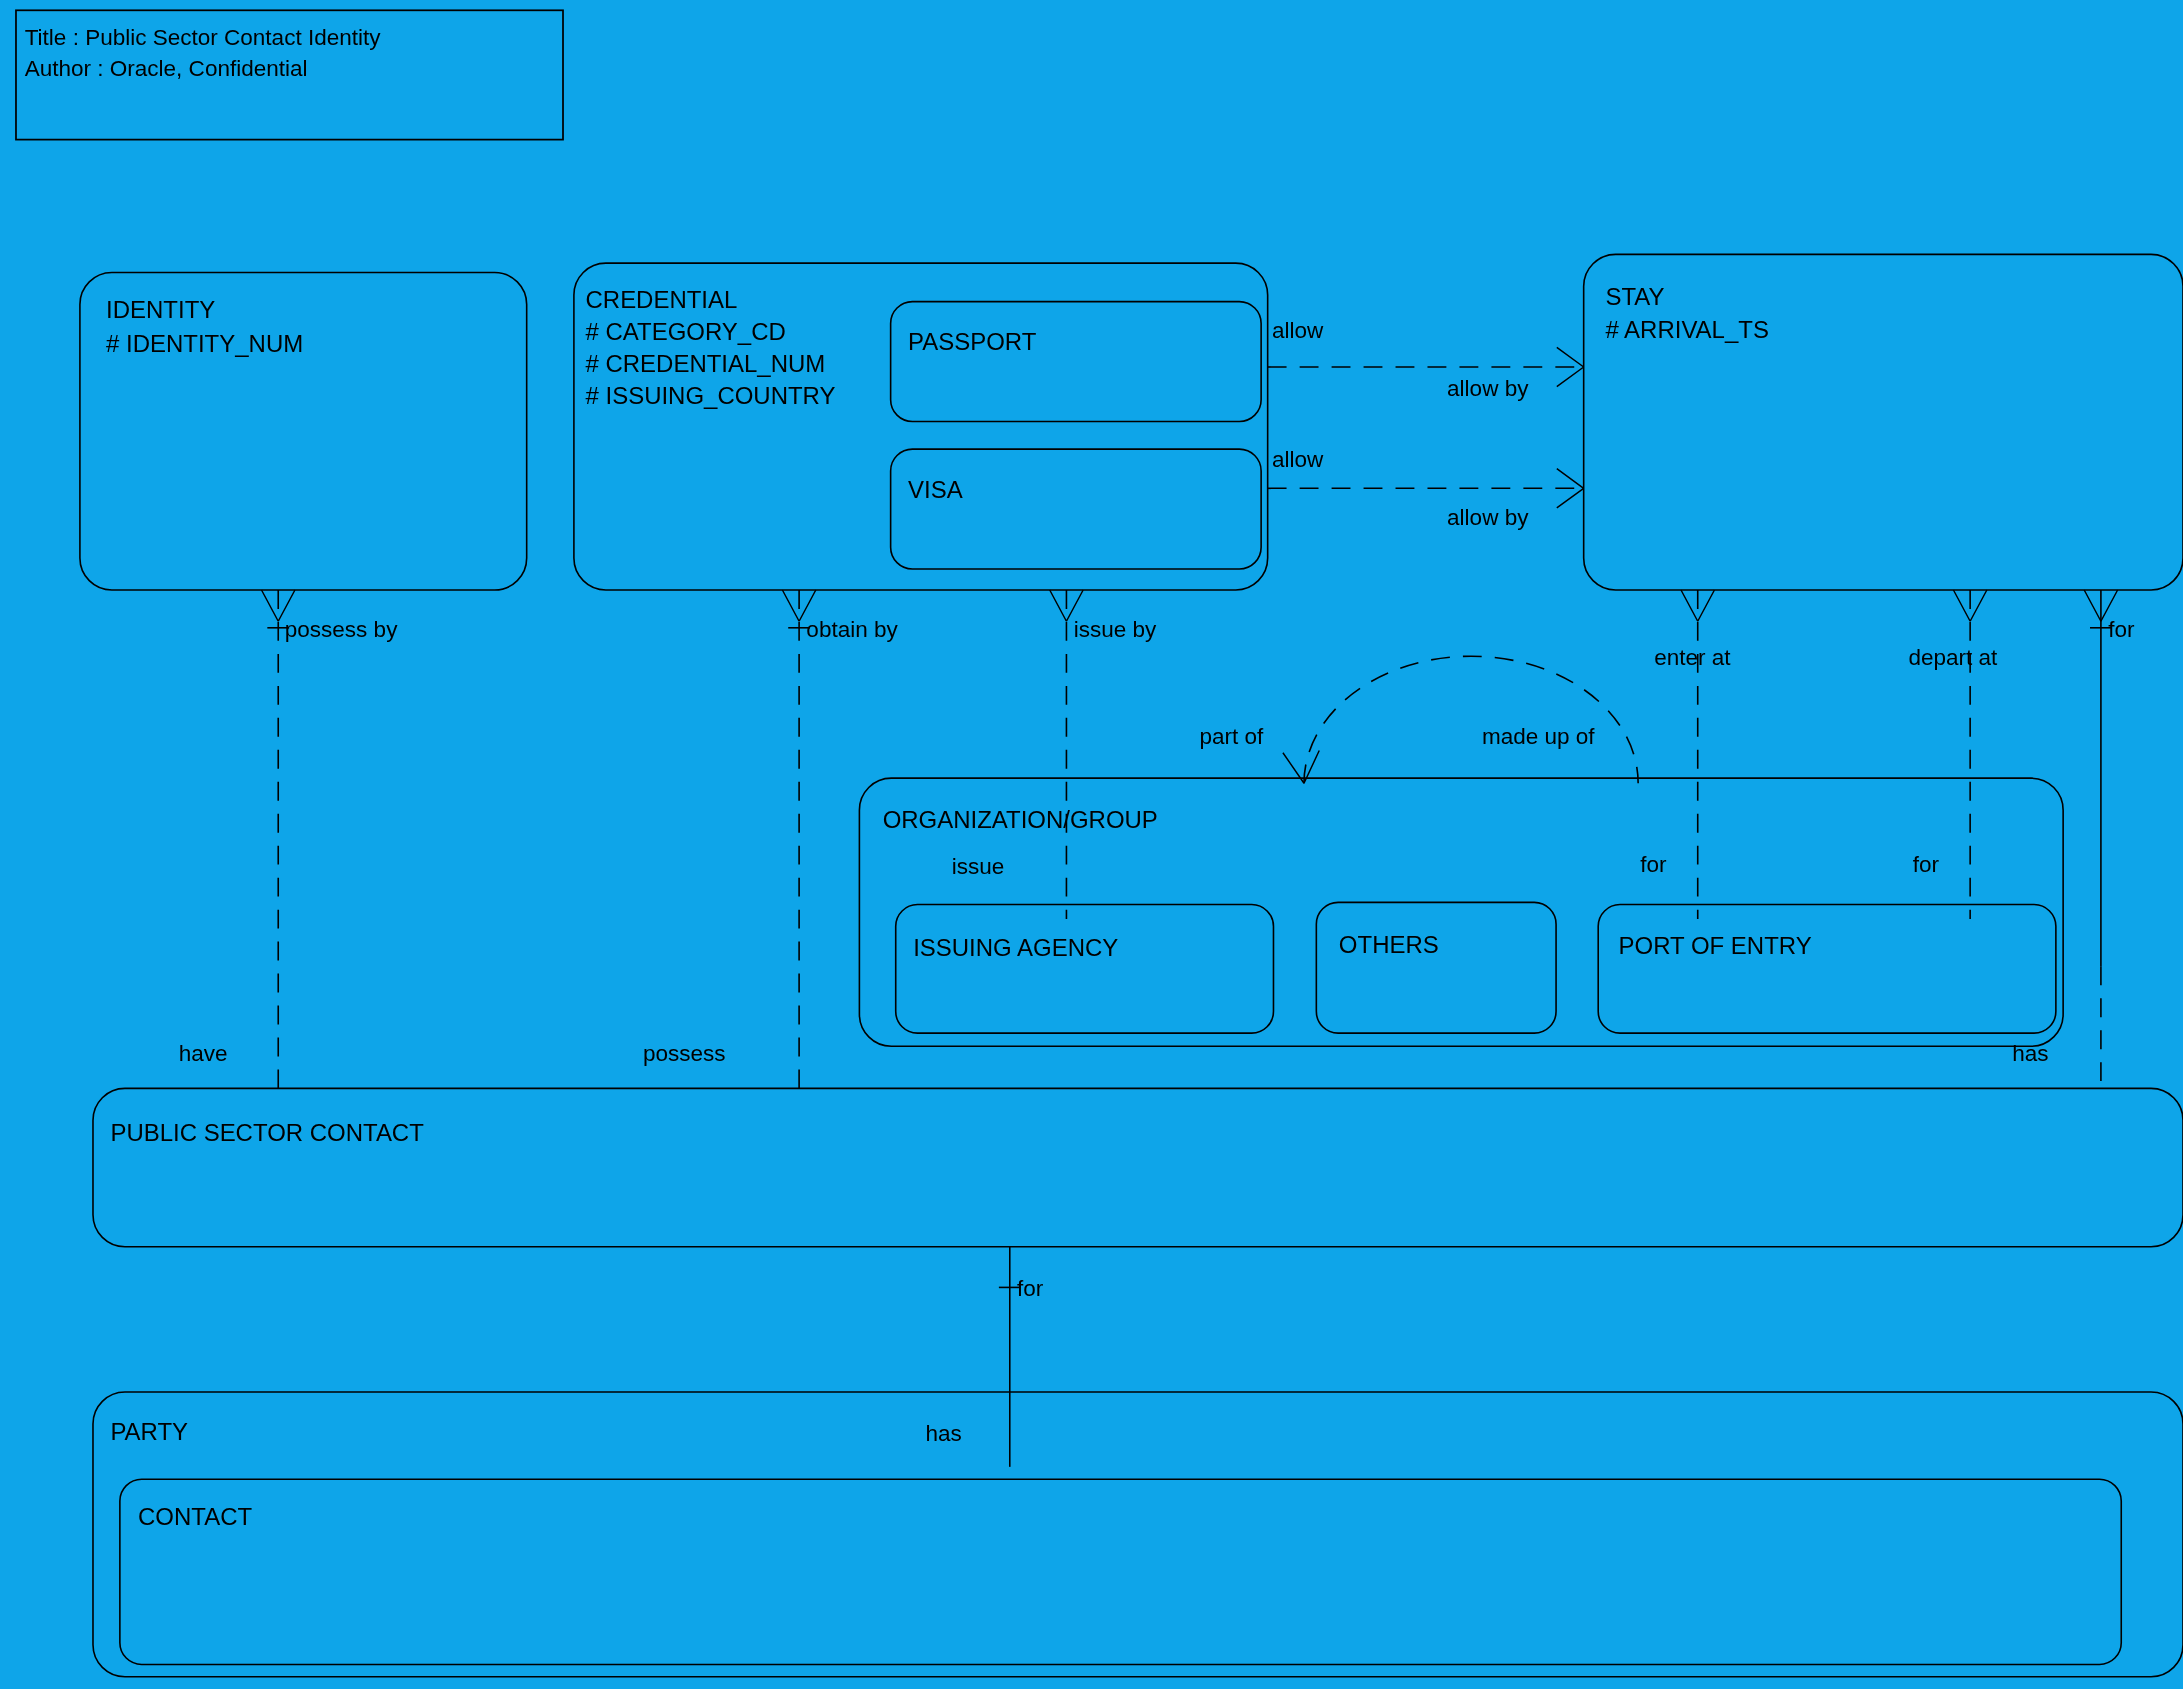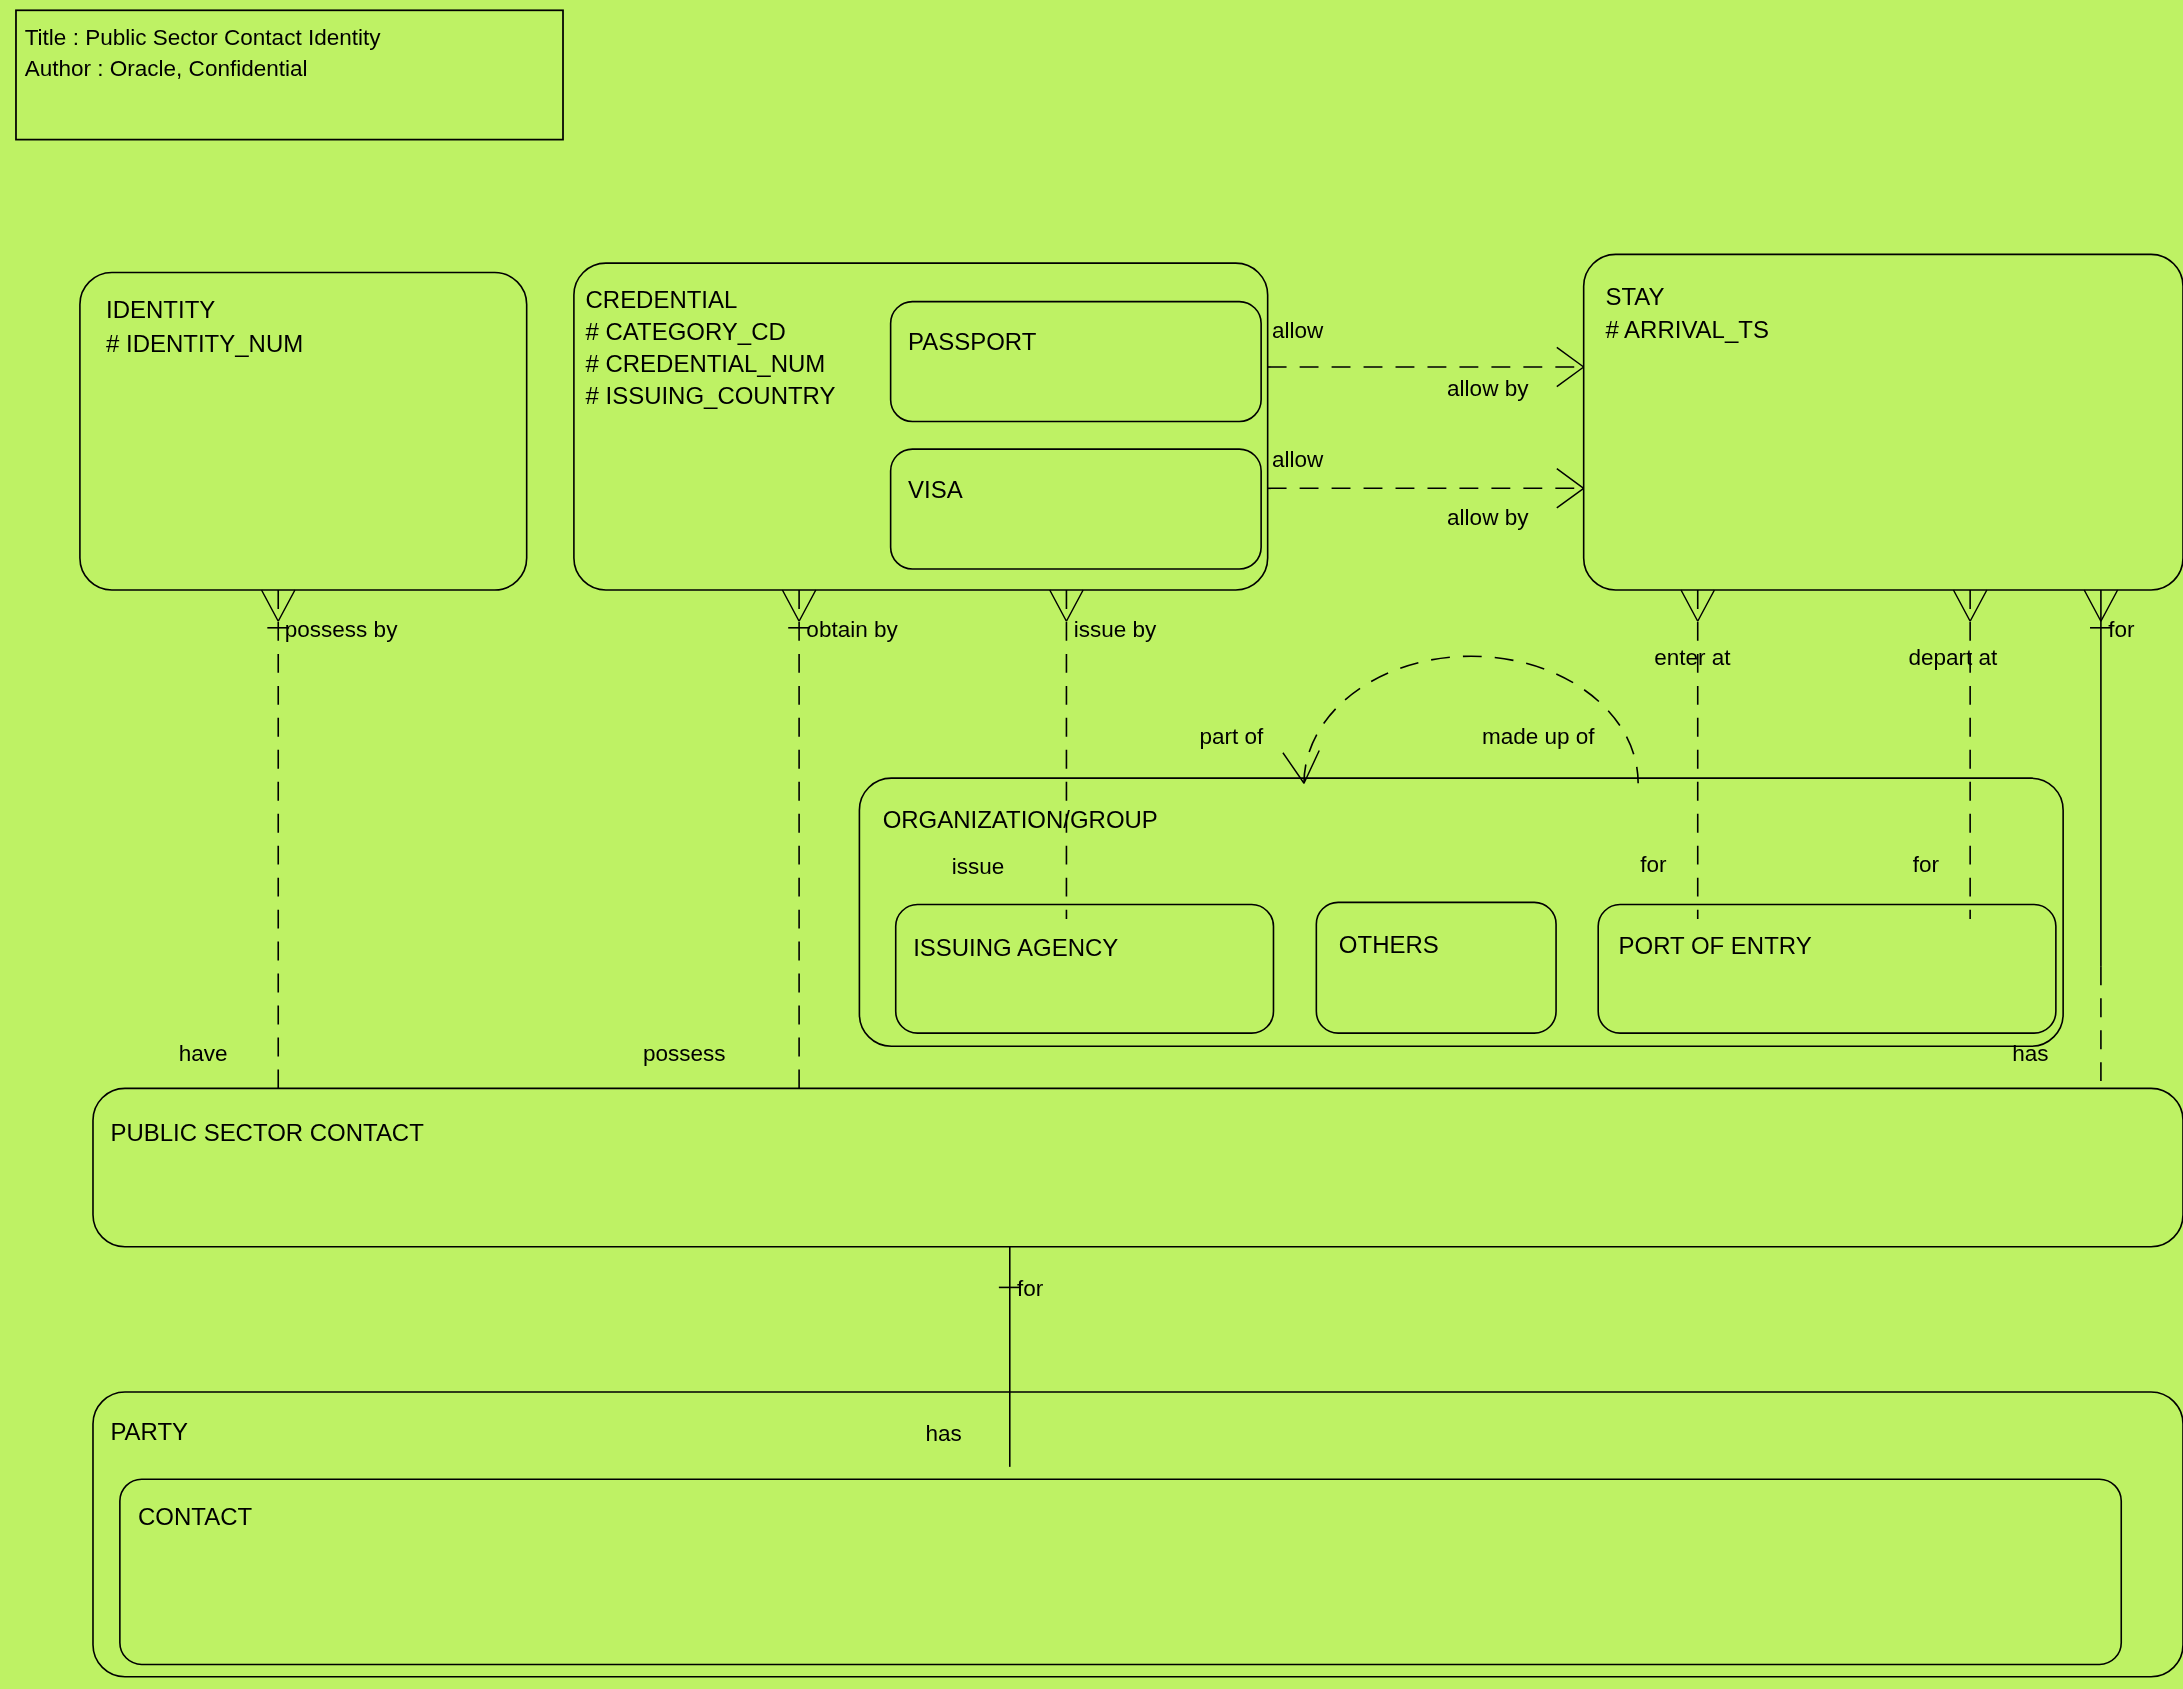--- a/index.html
+++ b/index.html
@@ -4,21 +4,21 @@
 <style>
   html, body {
     margin: 0;
     padding: 0;
     background: #ffffff;
   }
   #root {
     position: relative;
     width: 2183px;
     height: 1690px;
-    background: #bef264;
+    background: #0ea5e9;
     font-family: "Liberation Sans", sans-serif;
   }
   svg#canvas {
     position: absolute;
     top: 0;
     left: 0;
     width: 2183px;
     height: 1690px;
     display: block;
   }

